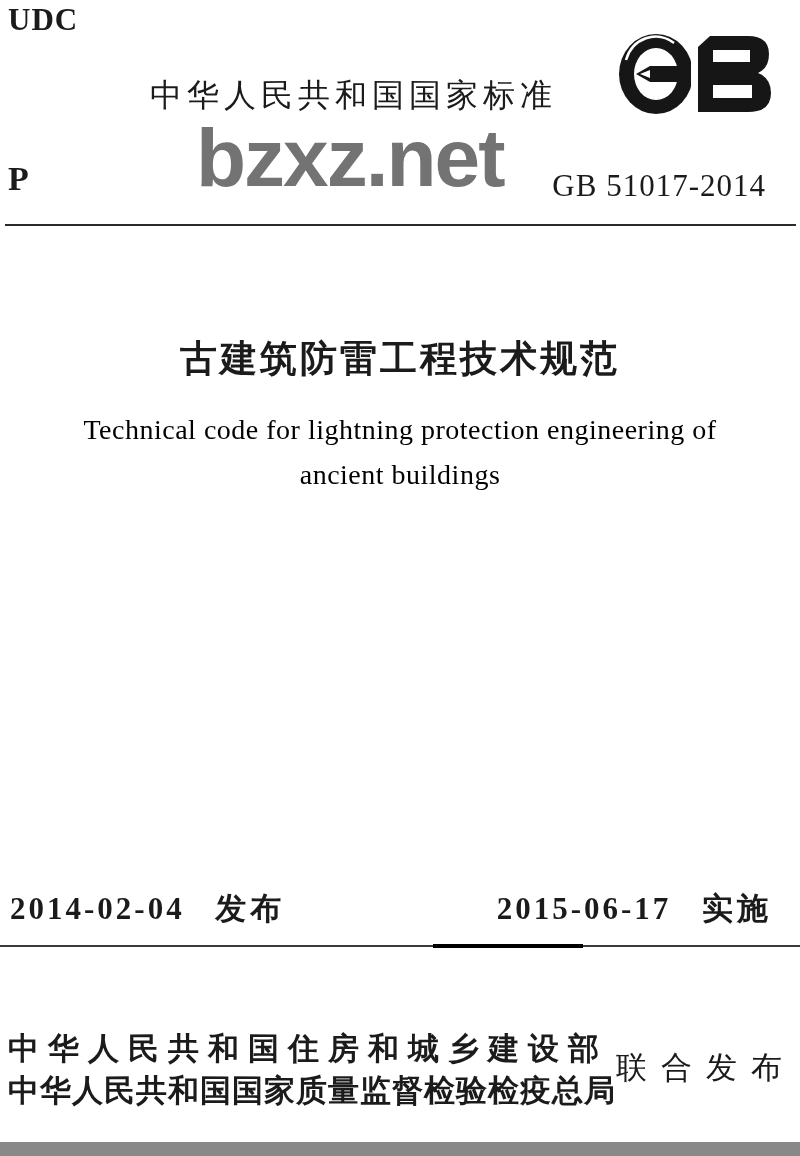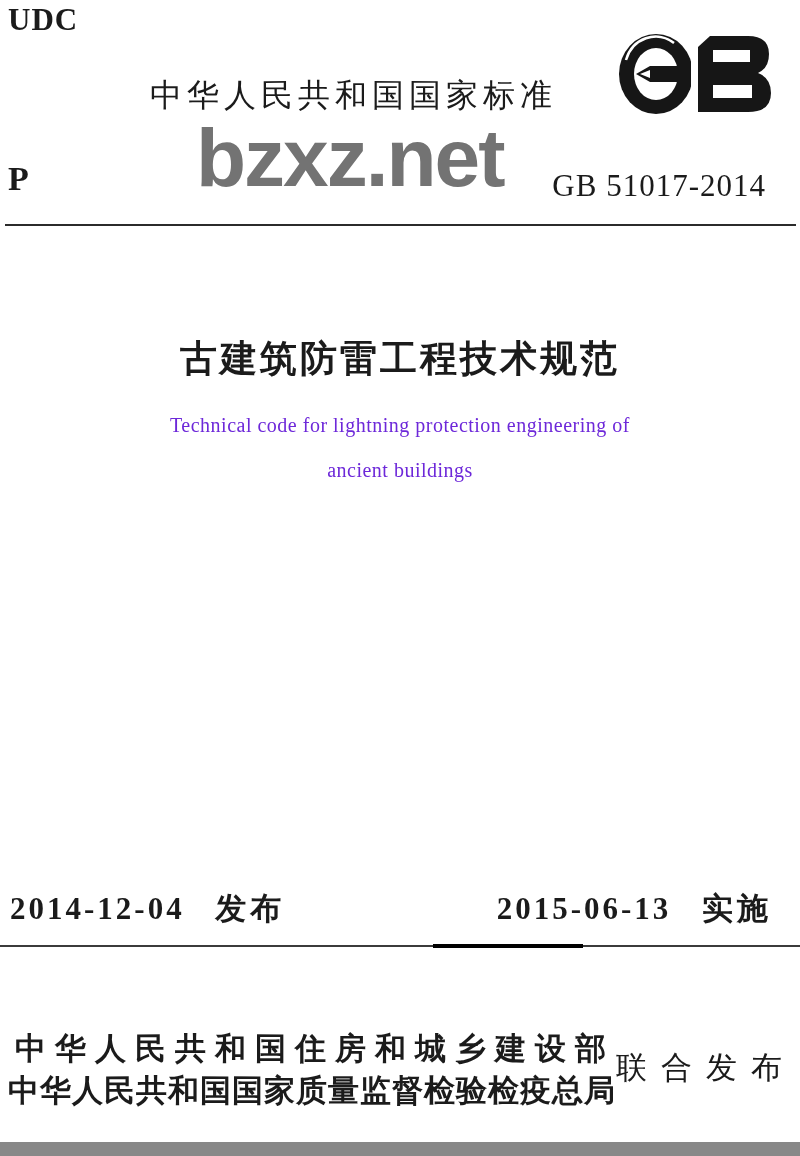--- a/index.html
+++ b/index.html
@@ -73,23 +73,23 @@
     font-size: 37px;
     font-weight: bold;
     letter-spacing: 3px;
     white-space: nowrap;
   }
   .doc-subtitle {
     left: 0;
     width: 100%;
     text-align: center;
     font-family: "Liberation Serif", serif;
-    font-size: 20px;
+    font-size: 28px;
     letter-spacing: 0.5px;
-    color: #6d28d9;
+    color: #000000;
     white-space: nowrap;
   }
   .sub1 { top: 414px; }
   .sub2 { top: 459px; }
 
   .date-row {
     top: 888px;
     font-weight: bold;
     font-size: 31px;
     white-space: nowrap;
@@ -110,21 +110,21 @@
     width: 800px; height: 2px;
     background: #3b3b3b;
   }
   .rule-bottom-heavy {
     left: 433px; top: 944px;
     width: 150px; height: 4px;
     background: #000;
   }
 
   .publisher-1 {
-    left: 15px; top: 1028px;
+    left: 8px; top: 1028px;
     font-size: 31px;
     font-weight: bold;
     letter-spacing: 9px;
     white-space: nowrap;
   }
   .publisher-2 {
     left: 8px; top: 1070px;
     font-size: 31px;
     font-weight: bold;
     letter-spacing: 1px;
@@ -170,26 +170,26 @@
 
   <div class="abs rule-top"></div>
 
   <div class="abs doc-title">古建筑防雷工程技术规范</div>
 
   <div class="abs doc-subtitle sub1">Technical code for lightning protection engineering of</div>
 
   <div class="abs doc-subtitle sub2">ancient buildings</div>
 
   <div class="abs date-row date-left">
-    <span class="date-num">2014-12-04</span>
+    <span class="date-num">2014-02-04</span>
     <span class="date-label">发布</span>
   </div>
 
   <div class="abs date-row date-right">
-    <span class="date-num">2015-06-13</span>
+    <span class="date-num">2015-06-17</span>
     <span class="date-label">实施</span>
   </div>
 
   <div class="abs rule-bottom"></div>
   <div class="abs rule-bottom-heavy"></div>
 
   <div class="abs publisher-1">中华人民共和国住房和城乡建设部</div>
 
   <div class="abs publisher-2">中华人民共和国国家质量监督检验检疫总局</div>
 

